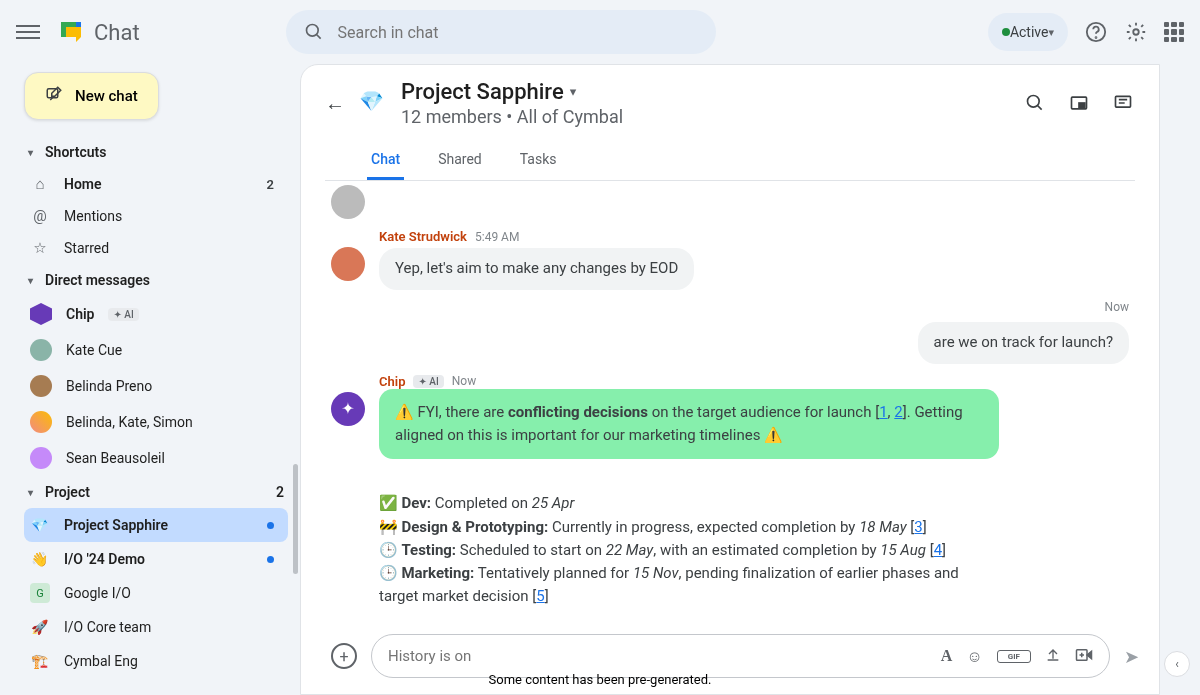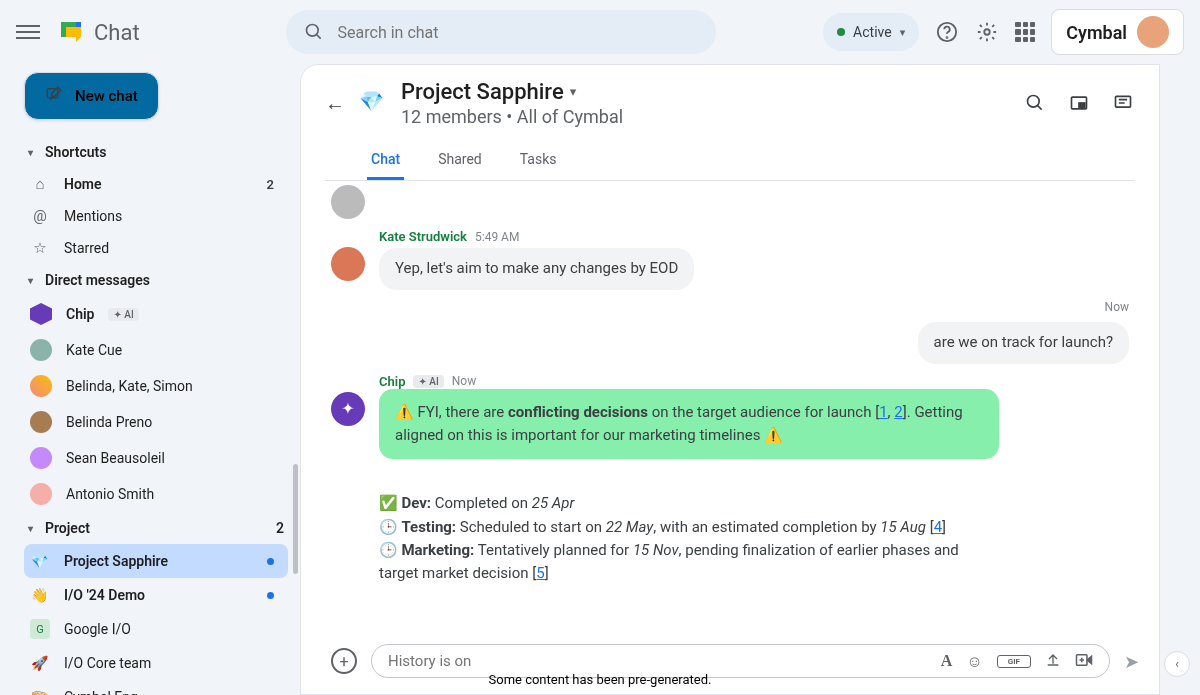--- a/index.html
+++ b/index.html
@@ -6,32 +6,32 @@
   body { background: #f1f4f8; width: 1200px; height: 695px; overflow: hidden; color: #1f1f1f; }
   .topbar { height: 64px; display: flex; align-items: center; padding: 0 16px; gap: 16px; }
   .menu-btn { width: 24px; height: 24px; display: flex; flex-direction: column; justify-content: center; gap: 4px; cursor: pointer; }
   .menu-btn div { height: 2px; background: #5f6368; }
   .logo { display: flex; align-items: center; gap: 8px; font-size: 22px; color: #5f6368; }
   .logo-mark { width: 30px; height: 30px; position: relative; }
   .logo-mark svg { width: 100%; height: 100%; }
   .searchbar { flex: 0 0 430px; margin-left: 130px; height: 44px; background: #e4ecf6; border-radius: 24px; display: flex; align-items: center; padding: 0 16px; gap: 12px; color: #5f6368; }
   .searchbar input { border: none; background: transparent; outline: none; font-size: 16px; flex: 1; color: #737373; }
   .spacer { flex: 1; }
-  .status-pill { height: 38px; background: #e4ecf6; border-radius: 20px; display: flex; align-items: center; gap: 8px; padding: 0 14px; font-size: 14px; color: #3c4043; }
+  .status-pill { height: 38px; background: #e4ecf6; border-radius: 20px; display: flex; align-items: center; padding: 0 14px; font-size: 14px; color: #3c4043; }
   .dot { width: 8px; height: 8px; border-radius: 50%; background: #1e8e3e; }
   .iconbtn { width: 24px; height: 24px; color: #5f6368; display: flex; align-items: center; justify-content: center; }
   .apps-grid { width: 20px; height: 20px; display: grid; grid-template-columns: repeat(3,1fr); grid-template-rows: repeat(3,1fr); gap: 2px; }
   .apps-grid span { background: #5f6368; border-radius: 1px; }
   .brand-box { background: #fff; border: 1px solid #dadce0; border-radius: 8px; padding: 6px 14px; display: flex; align-items: center; gap: 10px; }
   .brand-box span { font-weight: 600; font-size: 18px; }
   .avatar { width: 32px; height: 32px; border-radius: 50%; background: #e8a37a; }
 
   .layout { display: flex; height: calc(695px - 64px); }
   .sidebar { width: 300px; padding: 8px 12px 0 24px; overflow-y: auto; position: relative; }
-  .newchat { background: #0369a1; border: 1px solid #dadce0; border-radius: 14px; padding: 12px 20px; display: inline-flex; align-items: center; gap: 12px; font-size: 15px; font-weight: 500; box-shadow: 0 1px 3px rgba(0,0,0,0.1); margin-bottom: 16px; }
+  .newchat { background: #fef9c3; border: 1px solid #dadce0; border-radius: 14px; padding: 12px 20px; display: inline-flex; align-items: center; gap: 12px; font-size: 15px; font-weight: 500; box-shadow: 0 1px 3px rgba(0,0,0,0.1); margin-bottom: 16px; }
   .section-hdr { display: flex; align-items: center; gap: 12px; padding: 8px 4px; font-weight: 600; font-size: 14px; color: #1f1f1f; }
   .caret { font-size: 10px; color: #5f6368; }
   .nav-row { display: flex; align-items: center; gap: 14px; padding: 7px 6px; font-size: 14px; color: #1f1f1f; border-radius: 8px; }
   .nav-row .ico { width: 20px; text-align: center; color: #5f6368; font-size: 15px; }
   .nav-row .count { margin-left: auto; font-size: 13px; color: #3c4043; font-weight: 600; padding-right: 8px;}
   .bold { font-weight: 600; }
   .nav-row.active { background: #c2dbff; }
   .badge-ai { background: #e8eaed; border-radius: 4px; font-size: 10px; padding: 1px 5px; color: #5f6368; font-weight: 500; }
   .mini-av { width: 22px; height: 22px; border-radius: 50%; background: #bdbdbd; }
   .sq { border-radius: 4px; width: 20px; height: 20px; display:flex;align-items:center;justify-content:center;font-size:14px;}
@@ -47,32 +47,32 @@
   .title-block .sub { font-size: 18px; color: #5f6368; margin-top: 2px;}
   .hdr-actions { margin-left: auto; display: flex; gap: 20px; color: #444;}
   .tabs { display: flex; gap: 30px; margin-top: 14px; border-bottom: 1px solid #e0e3e7; padding-left: 42px;}
   .tab { font-size: 14px; color: #5f6368; padding: 10px 4px; border-bottom: 3px solid transparent; }
   .tab.active { color: #1a73e8; border-bottom-color: #1a73e8; font-weight: 500;}
   .chat-body { flex: 1; overflow-y: auto; padding: 10px 30px 10px 30px;}
   .msg { display: flex; gap: 14px; margin-top: 10px; }
   .msg-av { width: 34px; height: 34px; border-radius: 50%; background: #d97757; flex-shrink: 0; margin-top: 18px;}
   .bot-av { background: #673ab7; display:flex;align-items:center;justify-content:center;color:#fff;}
   .msg-head { font-size: 13px; display: flex; align-items: center; gap: 8px; }
-  .msg-head .name { font-weight: 600; color: #15803d;}
+  .msg-head .name { font-weight: 600; color: #c2410c;}
   .msg-head .time { color: #80868b; font-size: 12px;}
   .bubble { background: #f1f3f4; border-radius: 18px; padding: 10px 16px; font-size: 15px; color: #3c4043; display: inline-block; margin-top: 4px; max-width: 680px; line-height: 1.45;}
   .right { justify-content: flex-end; }
   .right .bubble { background: #f1f3f4;}
   .right-col { display:flex; flex-direction:column; align-items:flex-end; flex:1;}
   .chip-bubble { background: #86efac; border-radius: 14px; padding: 12px 16px; font-size: 15px; color: #3c4043; line-height: 1.55; max-width: 620px;}
   .chip-body { font-size: 15px; color: #3c4043; line-height: 1.55; margin-top: 10px; max-width: 620px;}
   .link { color: #1a73e8; text-decoration: underline; }
   .composer { display: flex; align-items: center; gap: 14px; padding: 10px 20px 16px 30px;}
   .plus { width: 26px; height: 26px; border: 2px solid #5f6368; border-radius: 50%; display:flex;align-items:center;justify-content:center;color:#5f6368;font-size:16px;}
-  .input-box { flex: 1; border: 1px solid #c4c7cc; border-radius: 26px; height: 34px; display: flex; align-items: center; padding: 0 16px; color: #80868b; gap: 3px;}
+  .input-box { flex: 1; border: 1px solid #c4c7cc; border-radius: 26px; height: 44px; display: flex; align-items: center; padding: 0 16px; color: #80868b; gap: 3px;}
   .input-box input { border:none; outline:none; flex:1; font-size:15px; color:#3c4043;}
   .comp-icons { display:flex; gap:14px; color:#5f6368; font-size:16px; align-items:center;}
   .gif-box { border:1px solid #5f6368; border-radius:3px; font-size:8px; padding:1px 10px; font-weight:bold;}
   .send { color: #9aa0a6; font-size: 18px;}
   .footer { position: fixed; bottom: 8px; left: 0; right: 0; text-align: center; font-size: 13px; color: #000000;}
   .nav-caret { position:fixed; bottom:18px; right:10px; width:26px;height:26px;border:1px solid #dadce0;border-radius:13px;background:#fff;display:flex;align-items:center;justify-content:center;font-size:12px;color:#5f6368;}
 </style>
 </head>
 <body>
 
@@ -124,24 +124,20 @@
       <span></span>
       <span></span>
       <span></span>
       <span></span>
       <span></span>
       <span></span>
       <span></span>
       <span></span>
       <span></span>
     </div>
-  <div class="brand-box">
-    <span>Cymbal</span>
-    <div class="avatar"></div>
-  </div>
 </div>
 
 <div class="layout">
   <div class="sidebar">
     <div class="scroll-ind"></div>
     <button class="newchat">
       <span>
         <svg width="18" height="18" viewBox="0 0 24 24" fill="none" stroke="#3c4043" stroke-width="2">
             <rect x="3" y="5" width="14" height="12" rx="2"></rect>
             <path d="M7 20l3-3"></path>
@@ -176,34 +172,30 @@
     <div class="nav-row bold">
       <span class="mini-av" style="background:#673ab7;clip-path:polygon(50% 0,100% 25%,100% 75%,50% 100%,0 75%,0 25%);border-radius:0;"></span>
       <span>Chip</span>
       <span class="badge-ai">✦ AI</span>
     </div>
     <div class="nav-row">
         <span class="mini-av" style="background:#8ab4a8;"></span>
         <span>Kate Cue</span>
       </div>
     <div class="nav-row">
+        <span class="mini-av" style="background:#a67c52;"></span>
+        <span>Belinda Preno</span>
+      </div>
+    <div class="nav-row">
         <span class="mini-av" style="background:linear-gradient(45deg,#f28b82,#fbbc04);"></span>
         <span>Belinda, Kate, Simon</span>
       </div>
     <div class="nav-row">
-        <span class="mini-av" style="background:#a67c52;"></span>
-        <span>Belinda Preno</span>
-      </div>
-    <div class="nav-row">
         <span class="mini-av" style="background:#c58af9;"></span>
         <span>Sean Beausoleil</span>
-      </div>
-    <div class="nav-row">
-        <span class="mini-av" style="background:#f6aea9;"></span>
-        <span>Antonio Smith</span>
       </div>
 
     <div class="section-hdr">
       <span class="caret">▾</span>
       <span>Project</span>
       <span class="count" style="margin-left:auto;">2</span>
     </div>
     <div class="nav-row bold active">
       <span class="sq">💎</span>
       <span>Project Sapphire</span>
@@ -300,20 +292,21 @@
             <span class="name">Chip</span>
             <span class="badge-ai">✦ AI</span>
             <span class="time">Now</span>
           </div>
           <div class="chip-bubble">
             <span>⚠️ FYI, there are </span><b>conflicting decisions</b><span> on the target audience for launch [</span><a class="link">1</a>, <a class="link">2</a><span>]. Getting aligned on this is important for our marketing timelines ⚠️</span>
           </div>
           <div class="chip-body">
             <br>
             <div><span>✅ </span><b>Dev:</b><span> Completed on </span><i>25 Apr</i></div>
+            <div><span>🚧 </span><b>Design &amp; Prototyping:</b><span> Currently in progress, expected completion by </span><i>18 May</i> [<a class="link">3</a>]</div>
             <div><span>🕒 </span><b>Testing:</b><span> Scheduled to start on </span><i>22 May</i><span>, with an estimated completion by </span><i>15 Aug</i> [<a class="link">4</a>]</div>
             <div><span>🕒 </span><b>Marketing:</b><span> Tentatively planned for </span><i>15 Nov</i><span>, pending finalization of earlier phases and target market decision [</span><a class="link">5</a><span>]</span></div>
           </div>
         </div>
       </div>
     </div>
 
     <div class="composer">
       <div class="plus">+</div>
       <div class="input-box">

